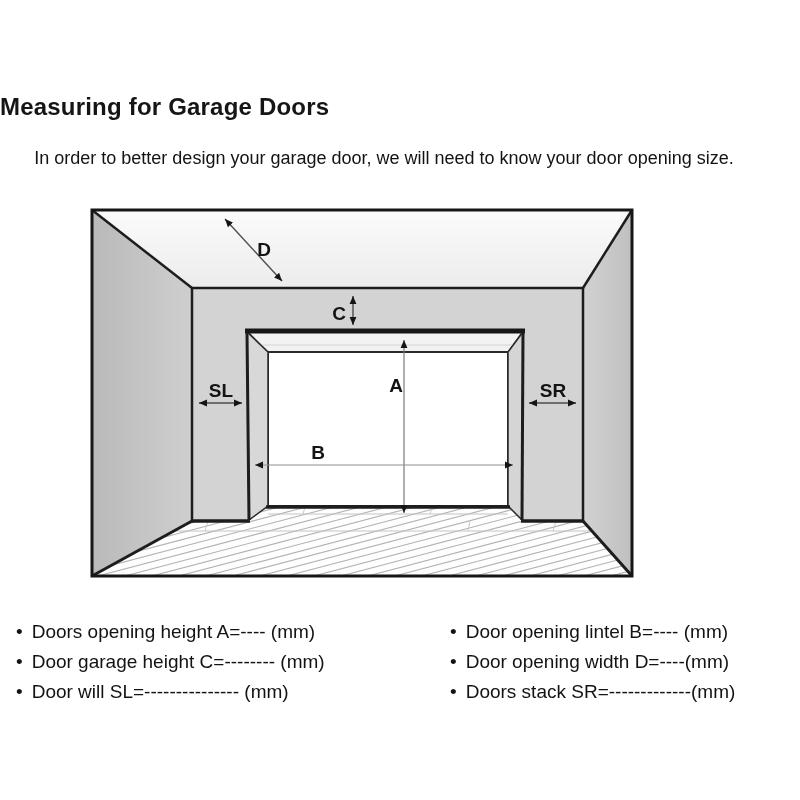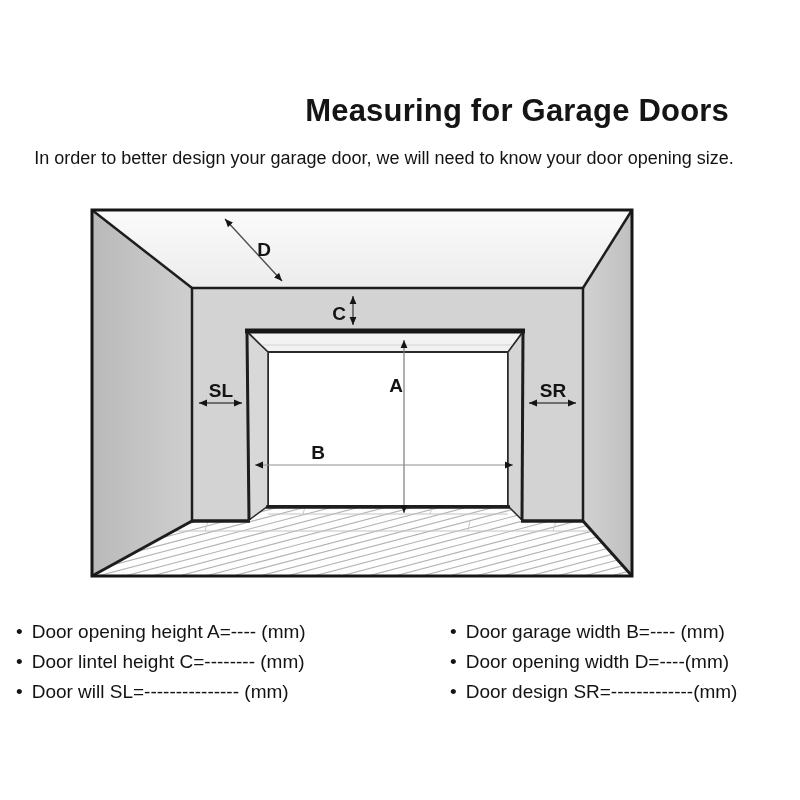--- a/index.html
+++ b/index.html
@@ -1,22 +1,22 @@
 <!DOCTYPE html>
 <html><head>
 <meta charset="utf-8">
 <style>
   html,body{margin:0;padding:0;}
   body{
     width:800px;height:800px;background:#ffffff;position:relative;overflow:hidden;
     font-family:"Liberation Sans",sans-serif;color:#111111;
   }
   .page-title{
-    position:absolute;top:93px;left:0;width:729px;text-align:right;
-    font-size:31px;font-weight:bold;letter-spacing:.2px;color:#151515;
+    position:absolute;top:93px;left:0;width:729px;text-align:left;
+    font-size:24px;font-weight:bold;letter-spacing:.2px;color:#151515;
   }
   .page-subtitle{
     position:absolute;top:148px;left:0;width:768px;text-align:center;
     font-size:18px;color:#131313;white-space:nowrap;
   }
   .diagram-svg{position:absolute;left:0;top:0;}
   .legend-col{position:absolute;top:617px;font-size:19px;color:#131313;}
   .legend-col.left{left:16px;}
   .legend-col.right{left:450px;}
   .legend-row{display:flex;align-items:baseline;height:30px;line-height:30px;}
@@ -114,38 +114,38 @@
     <text class="dim-label" x="396" y="392">A</text>
     <text class="dim-label" x="318" y="459">B</text>
     <text class="dim-label" x="221" y="397">SL</text>
     <text class="dim-label" x="553" y="397">SR</text>
   </g>
 </svg>
 
 <div class="legend-col left">
   <div class="legend-row">
     <span class="legend-bullet">•</span>
-    <span>Door opening height A=---- (mm)</span>
+    <span>Doors opening height A=---- (mm)</span>
   </div>
   <div class="legend-row">
     <span class="legend-bullet">•</span>
-    <span>Door lintel height C=-------- (mm)</span>
+    <span>Door garage height C=-------- (mm)</span>
   </div>
   <div class="legend-row">
     <span class="legend-bullet">•</span>
     <span>Door will SL=--------------- (mm)</span>
   </div>
 </div>
 
 <div class="legend-col right">
   <div class="legend-row">
     <span class="legend-bullet">•</span>
-    <span>Door garage width B=---- (mm)</span>
+    <span>Door opening lintel B=---- (mm)</span>
   </div>
   <div class="legend-row">
     <span class="legend-bullet">•</span>
     <span>Door opening width D=----(mm)</span>
   </div>
   <div class="legend-row">
     <span class="legend-bullet">•</span>
-    <span>Door design SR=-------------(mm)</span>
+    <span>Doors stack SR=-------------(mm)</span>
   </div>
 </div>
 
 </body></html>

